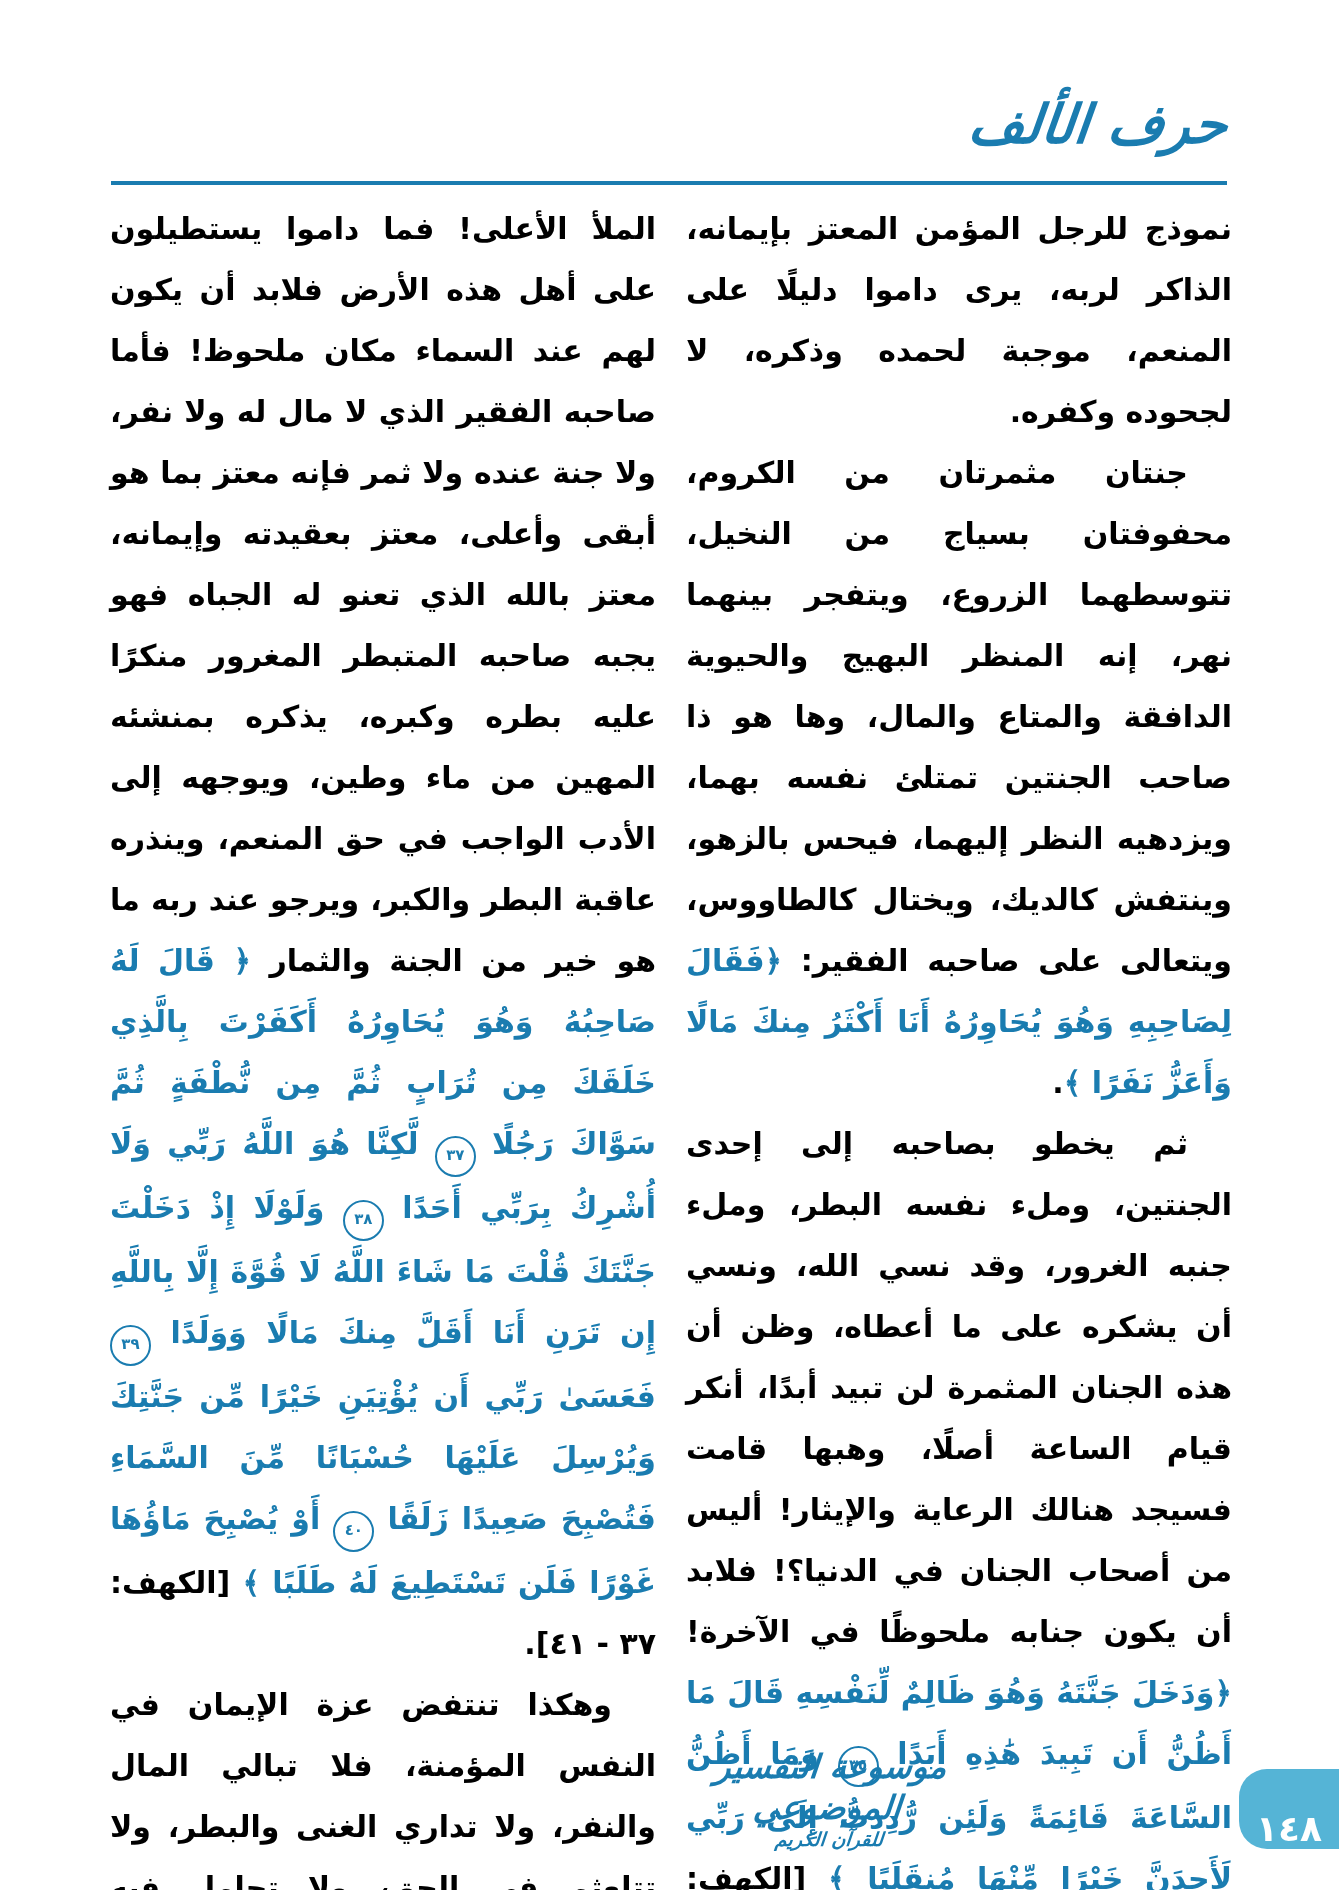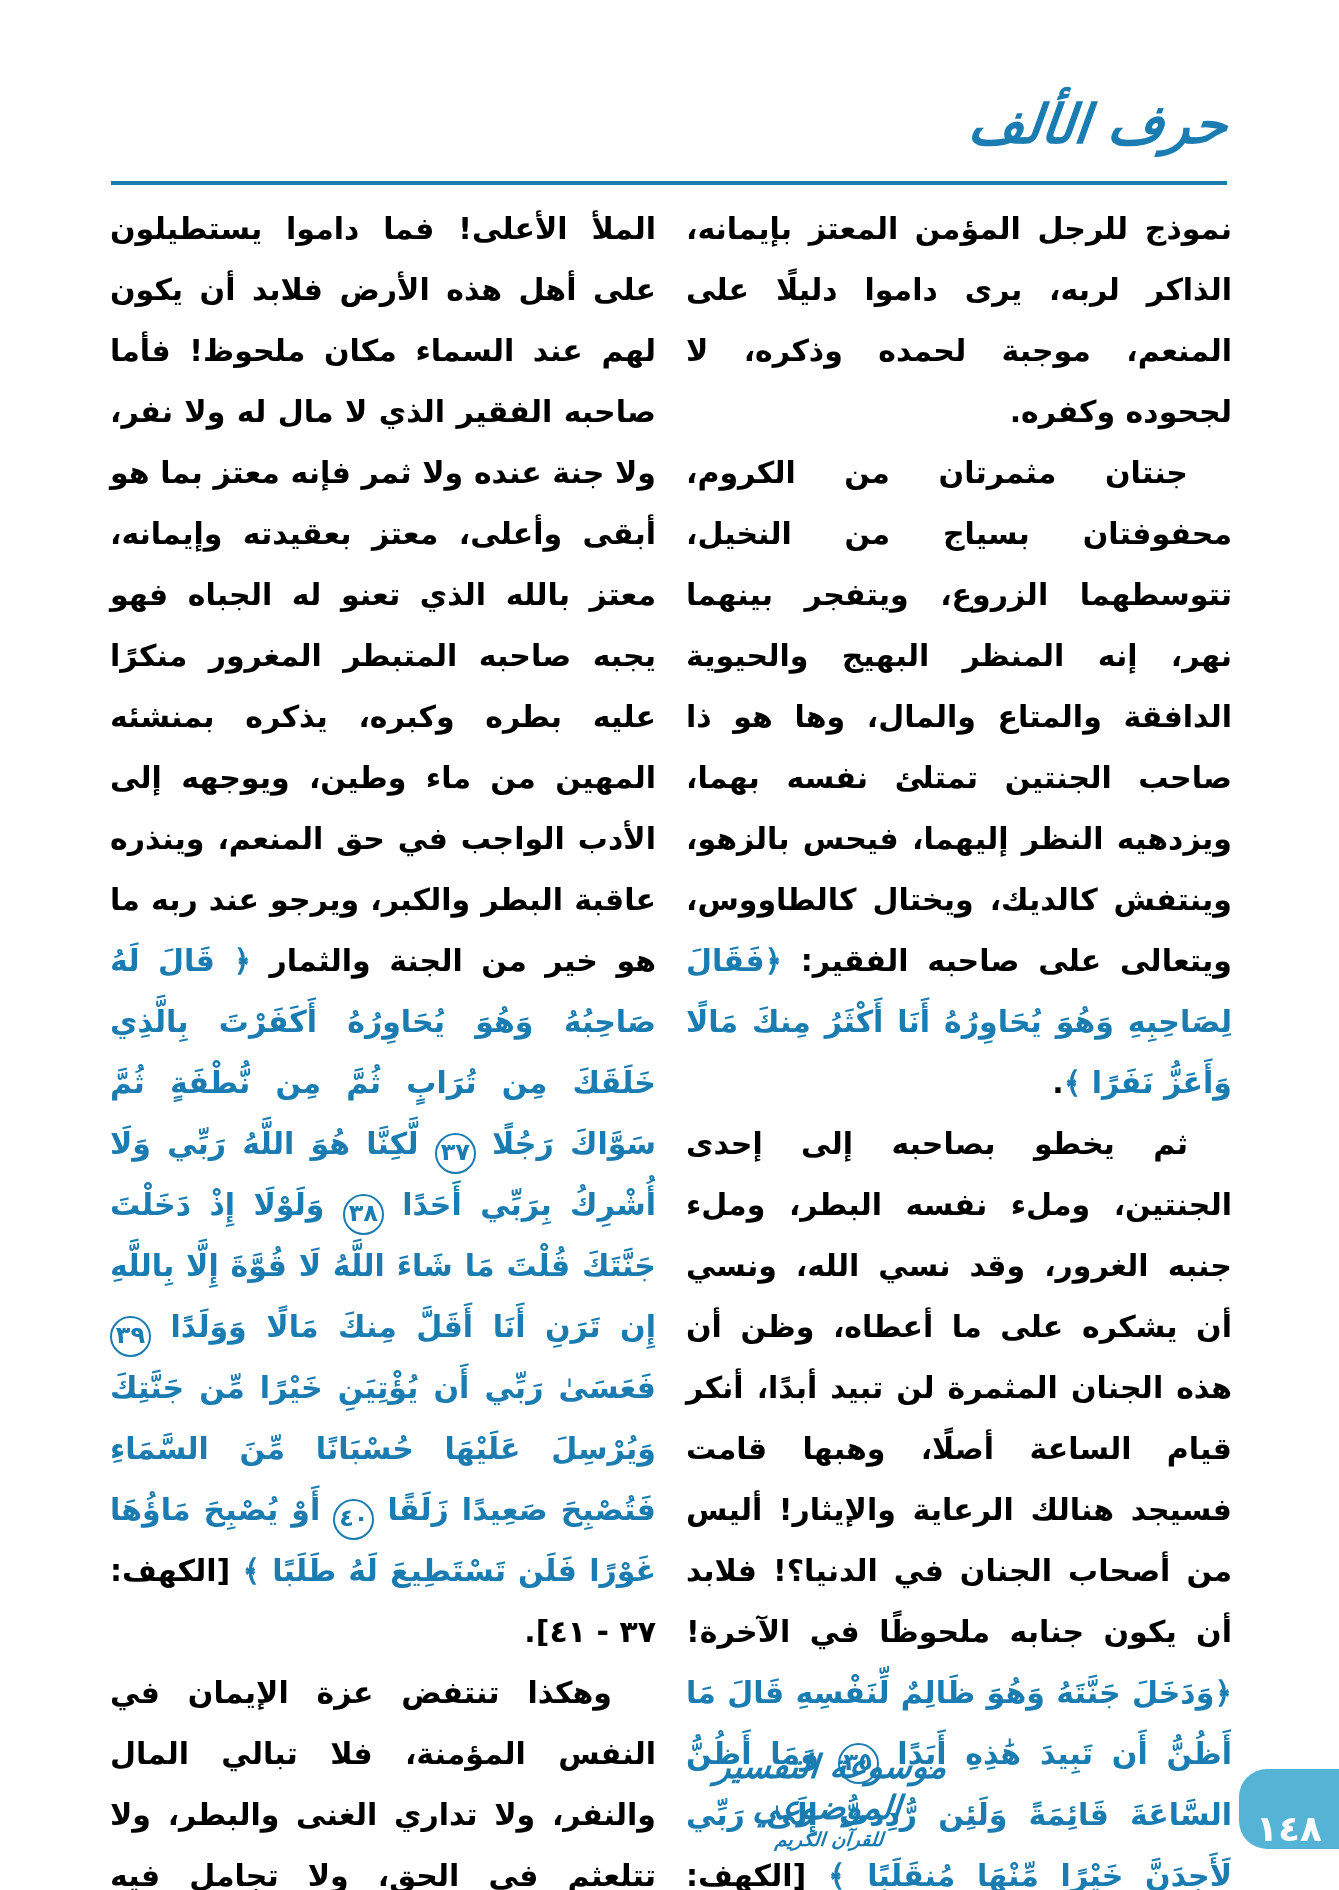--- a/index.html
+++ b/index.html
@@ -50,21 +50,21 @@
   .ref{color:#000;}
   .aya-num{
     display:inline-block;
     width:37px;height:37px;
     line-height:35px;
     text-align:center;
     text-indent:0;
     border:2px solid var(--accent);
     border-radius:50%;
     box-shadow:0 0 0 1px #fff inset;
-    font-size:24px;
+    font-size:15px;
     color:var(--accent);
     vertical-align:-6px;
     font-weight:bold;
   }
   
   .footer-logo{
     position:absolute;
     bottom:38px;right:320px;
     width:380px;
     text-align:center;

